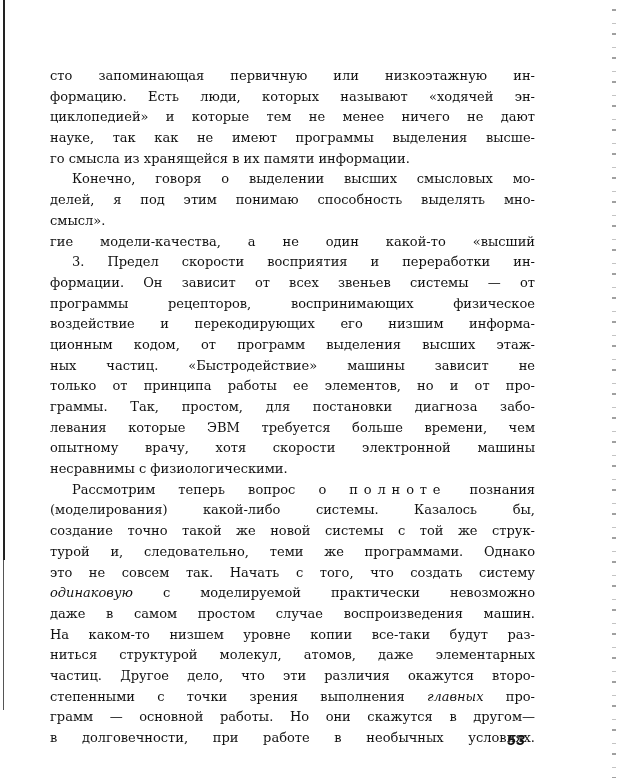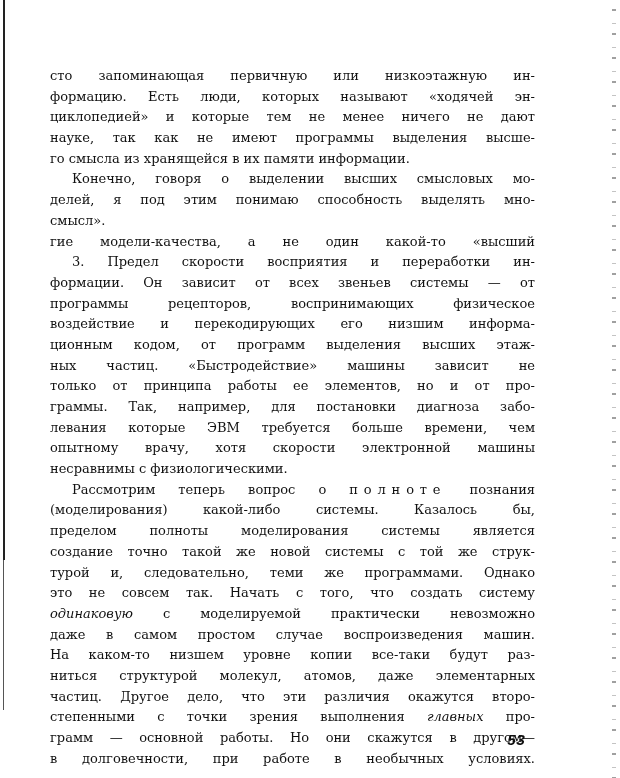--- a/index.html
+++ b/index.html
@@ -55,28 +55,27 @@
   <span class="line last">смысл».</span>
   <span class="line">гие модели-качества, а не один какой-то «высший</span>
 
   <span class="line indent">3. Предел скорости восприятия и переработки ин-</span>
   <span class="line">формации. Он зависит от всех звеньев системы — от</span>
   <span class="line">программы рецепторов, воспринимающих физическое</span>
   <span class="line">воздействие и перекодирующих его низшим информа-</span>
   <span class="line">ционным кодом, от программ выделения высших этаж-</span>
   <span class="line">ных частиц. «Быстродействие» машины зависит не</span>
   <span class="line">только от принципа работы ее элементов, но и от про-</span>
-  <span class="line">граммы. Так, например, для постановки диагноза забо-</span>
+  <span class="line">граммы. Так, простом, для постановки диагноза забо-</span>
   <span class="line">левания которые ЭВМ требуется больше времени, чем</span>
   <span class="line">опытному врачу, хотя скорости электронной машины</span>
   <span class="line last">несравнимы с физиологическими.</span>
 
   <span class="line indent"><span>Рассмотрим теперь вопрос о </span><span class="spaced">полноте</span><span> познания</span></span>
   <span class="line">(моделирования) какой-либо системы. Казалось бы,</span>
-  <span class="line">пределом полноты моделирования системы является</span>
   <span class="line">создание точно такой же новой системы с той же струк-</span>
   <span class="line">турой и, следовательно, теми же программами. Однако</span>
   <span class="line">это не совсем так. Начать с того, что создать систему</span>
   <span class="line"><span class="ital">одинаковую</span><span> с моделируемой практически невозможно</span></span>
   <span class="line">даже в самом простом случае воспроизведения машин.</span>
   <span class="line">На каком-то низшем уровне копии все-таки будут раз-</span>
   <span class="line">ниться структурой молекул, атомов, даже элементарных</span>
   <span class="line">частиц. Другое дело, что эти различия окажутся второ-</span>
   <span class="line"><span>степенными с точки зрения выполнения </span><span class="ital">главных</span><span> про-</span></span>
   <span class="line">грамм — основной работы. Но они скажутся в другом—</span>

